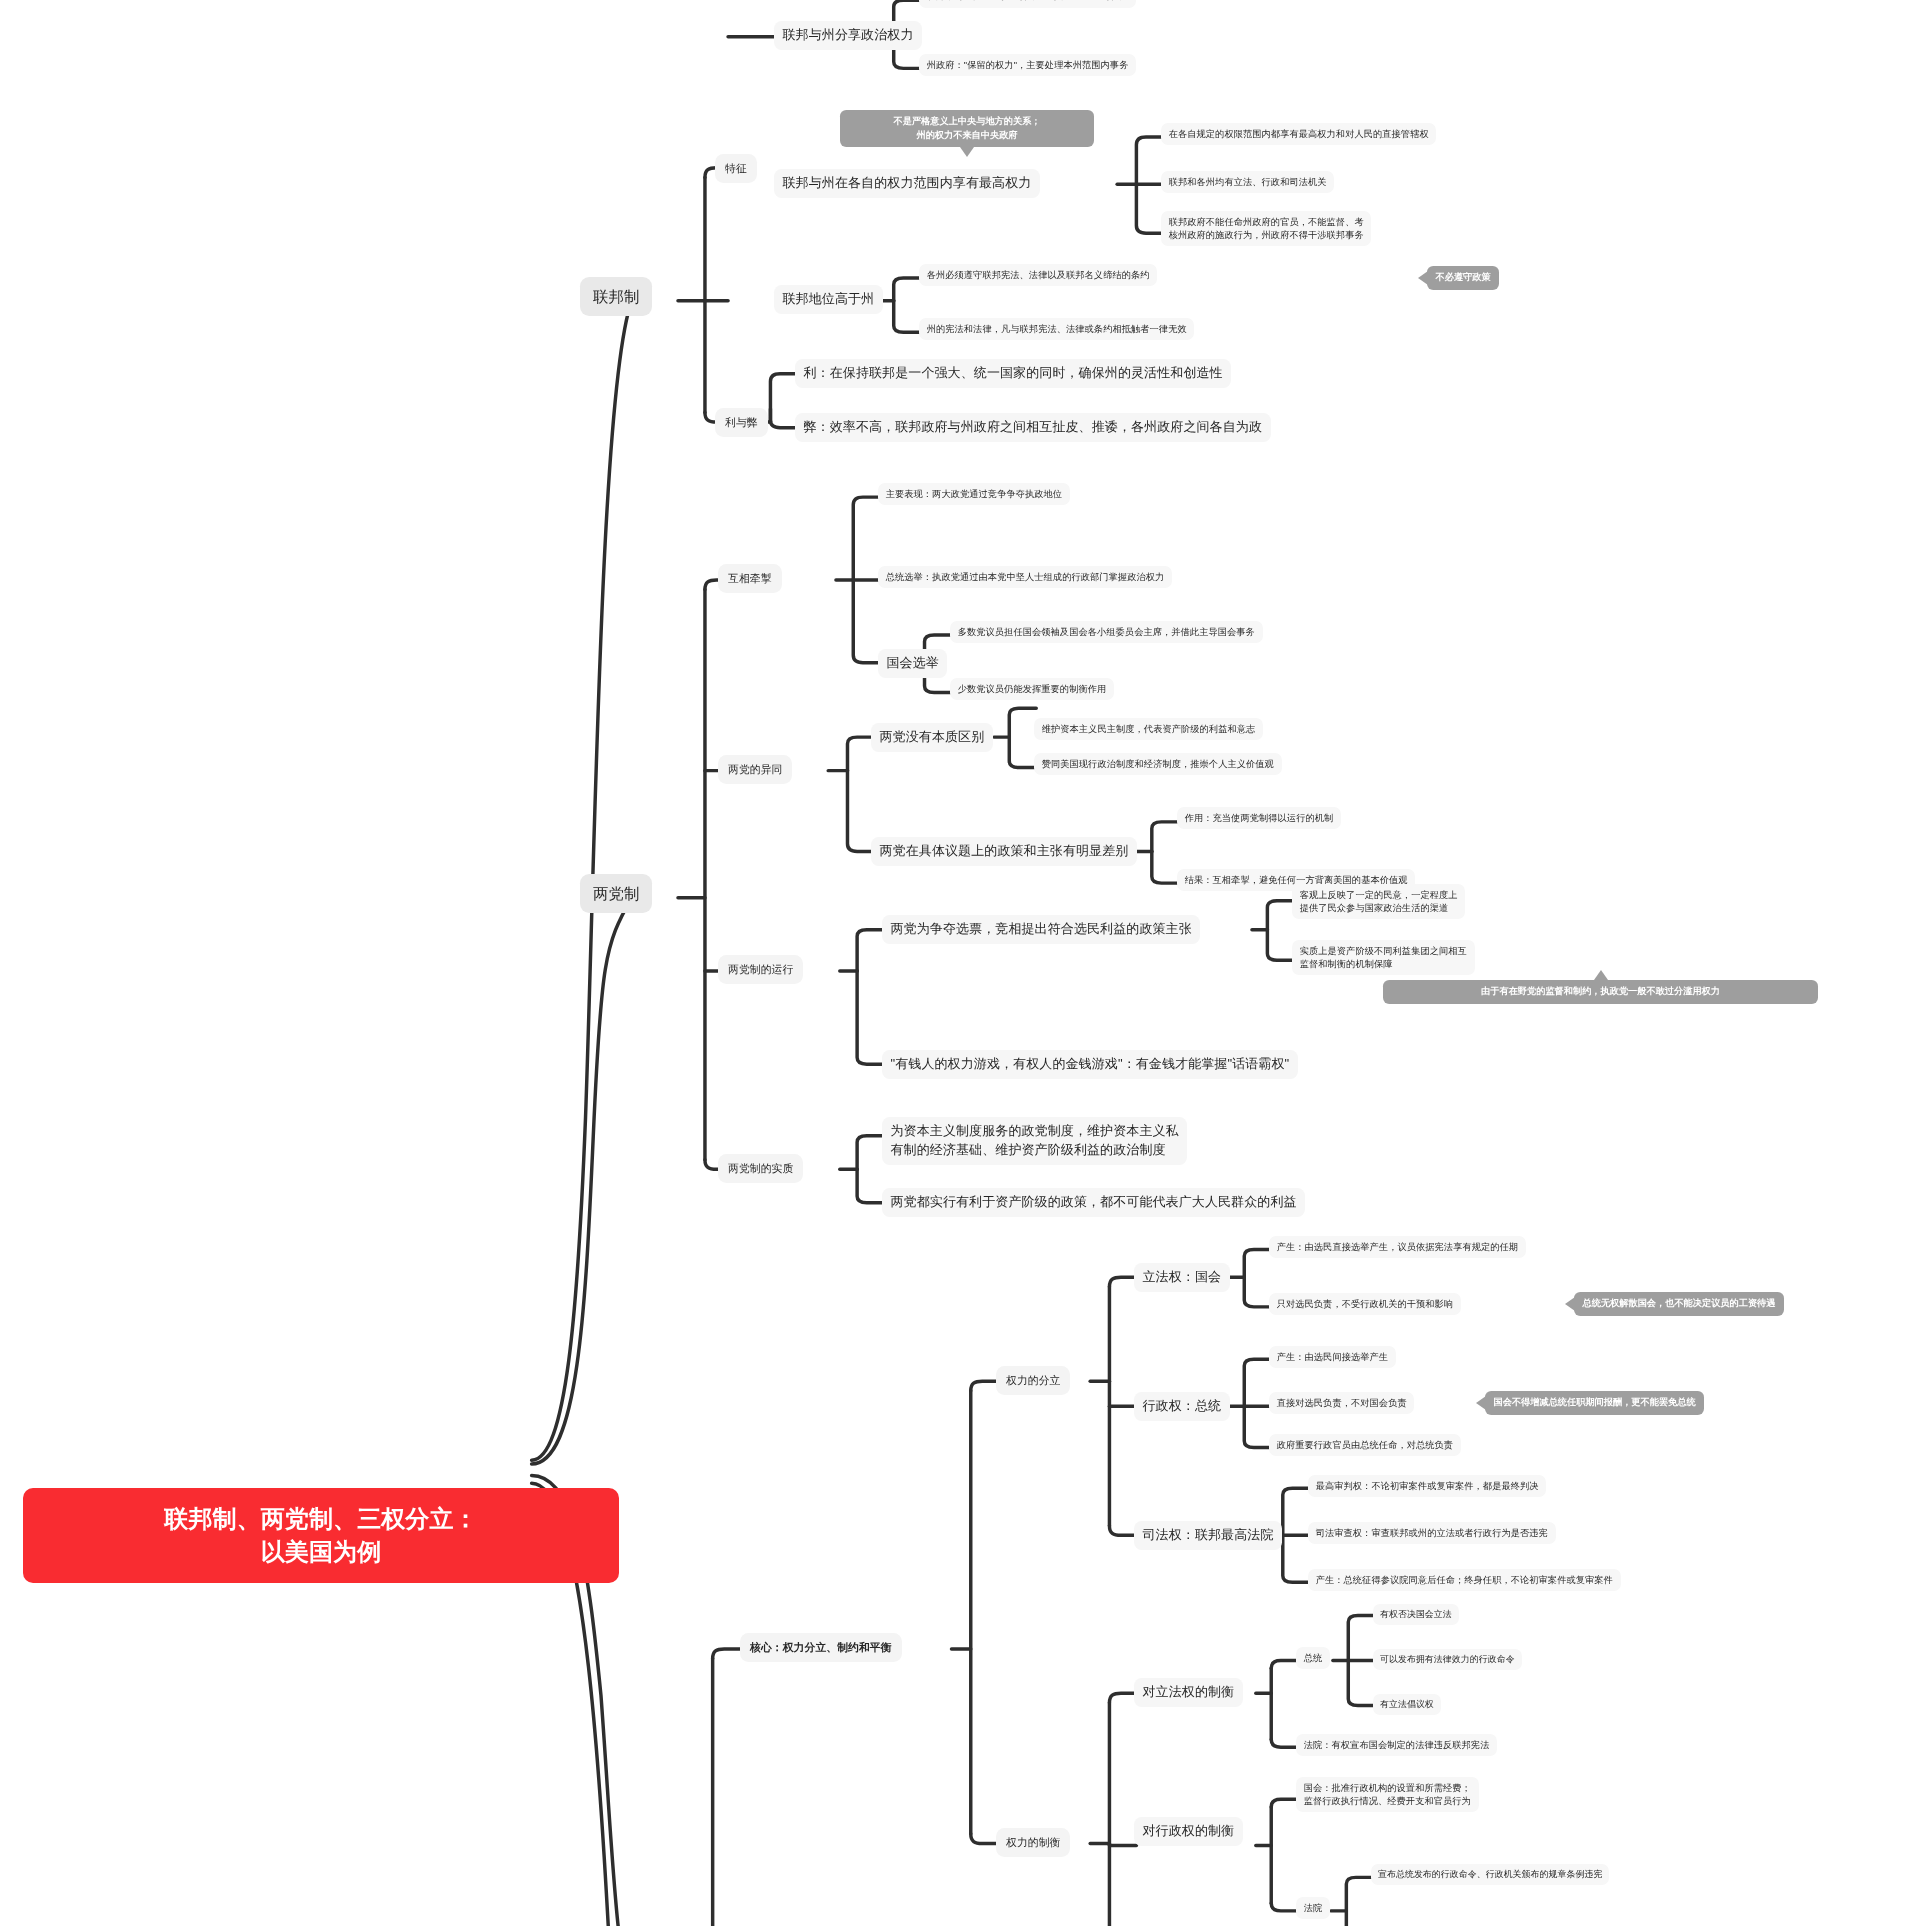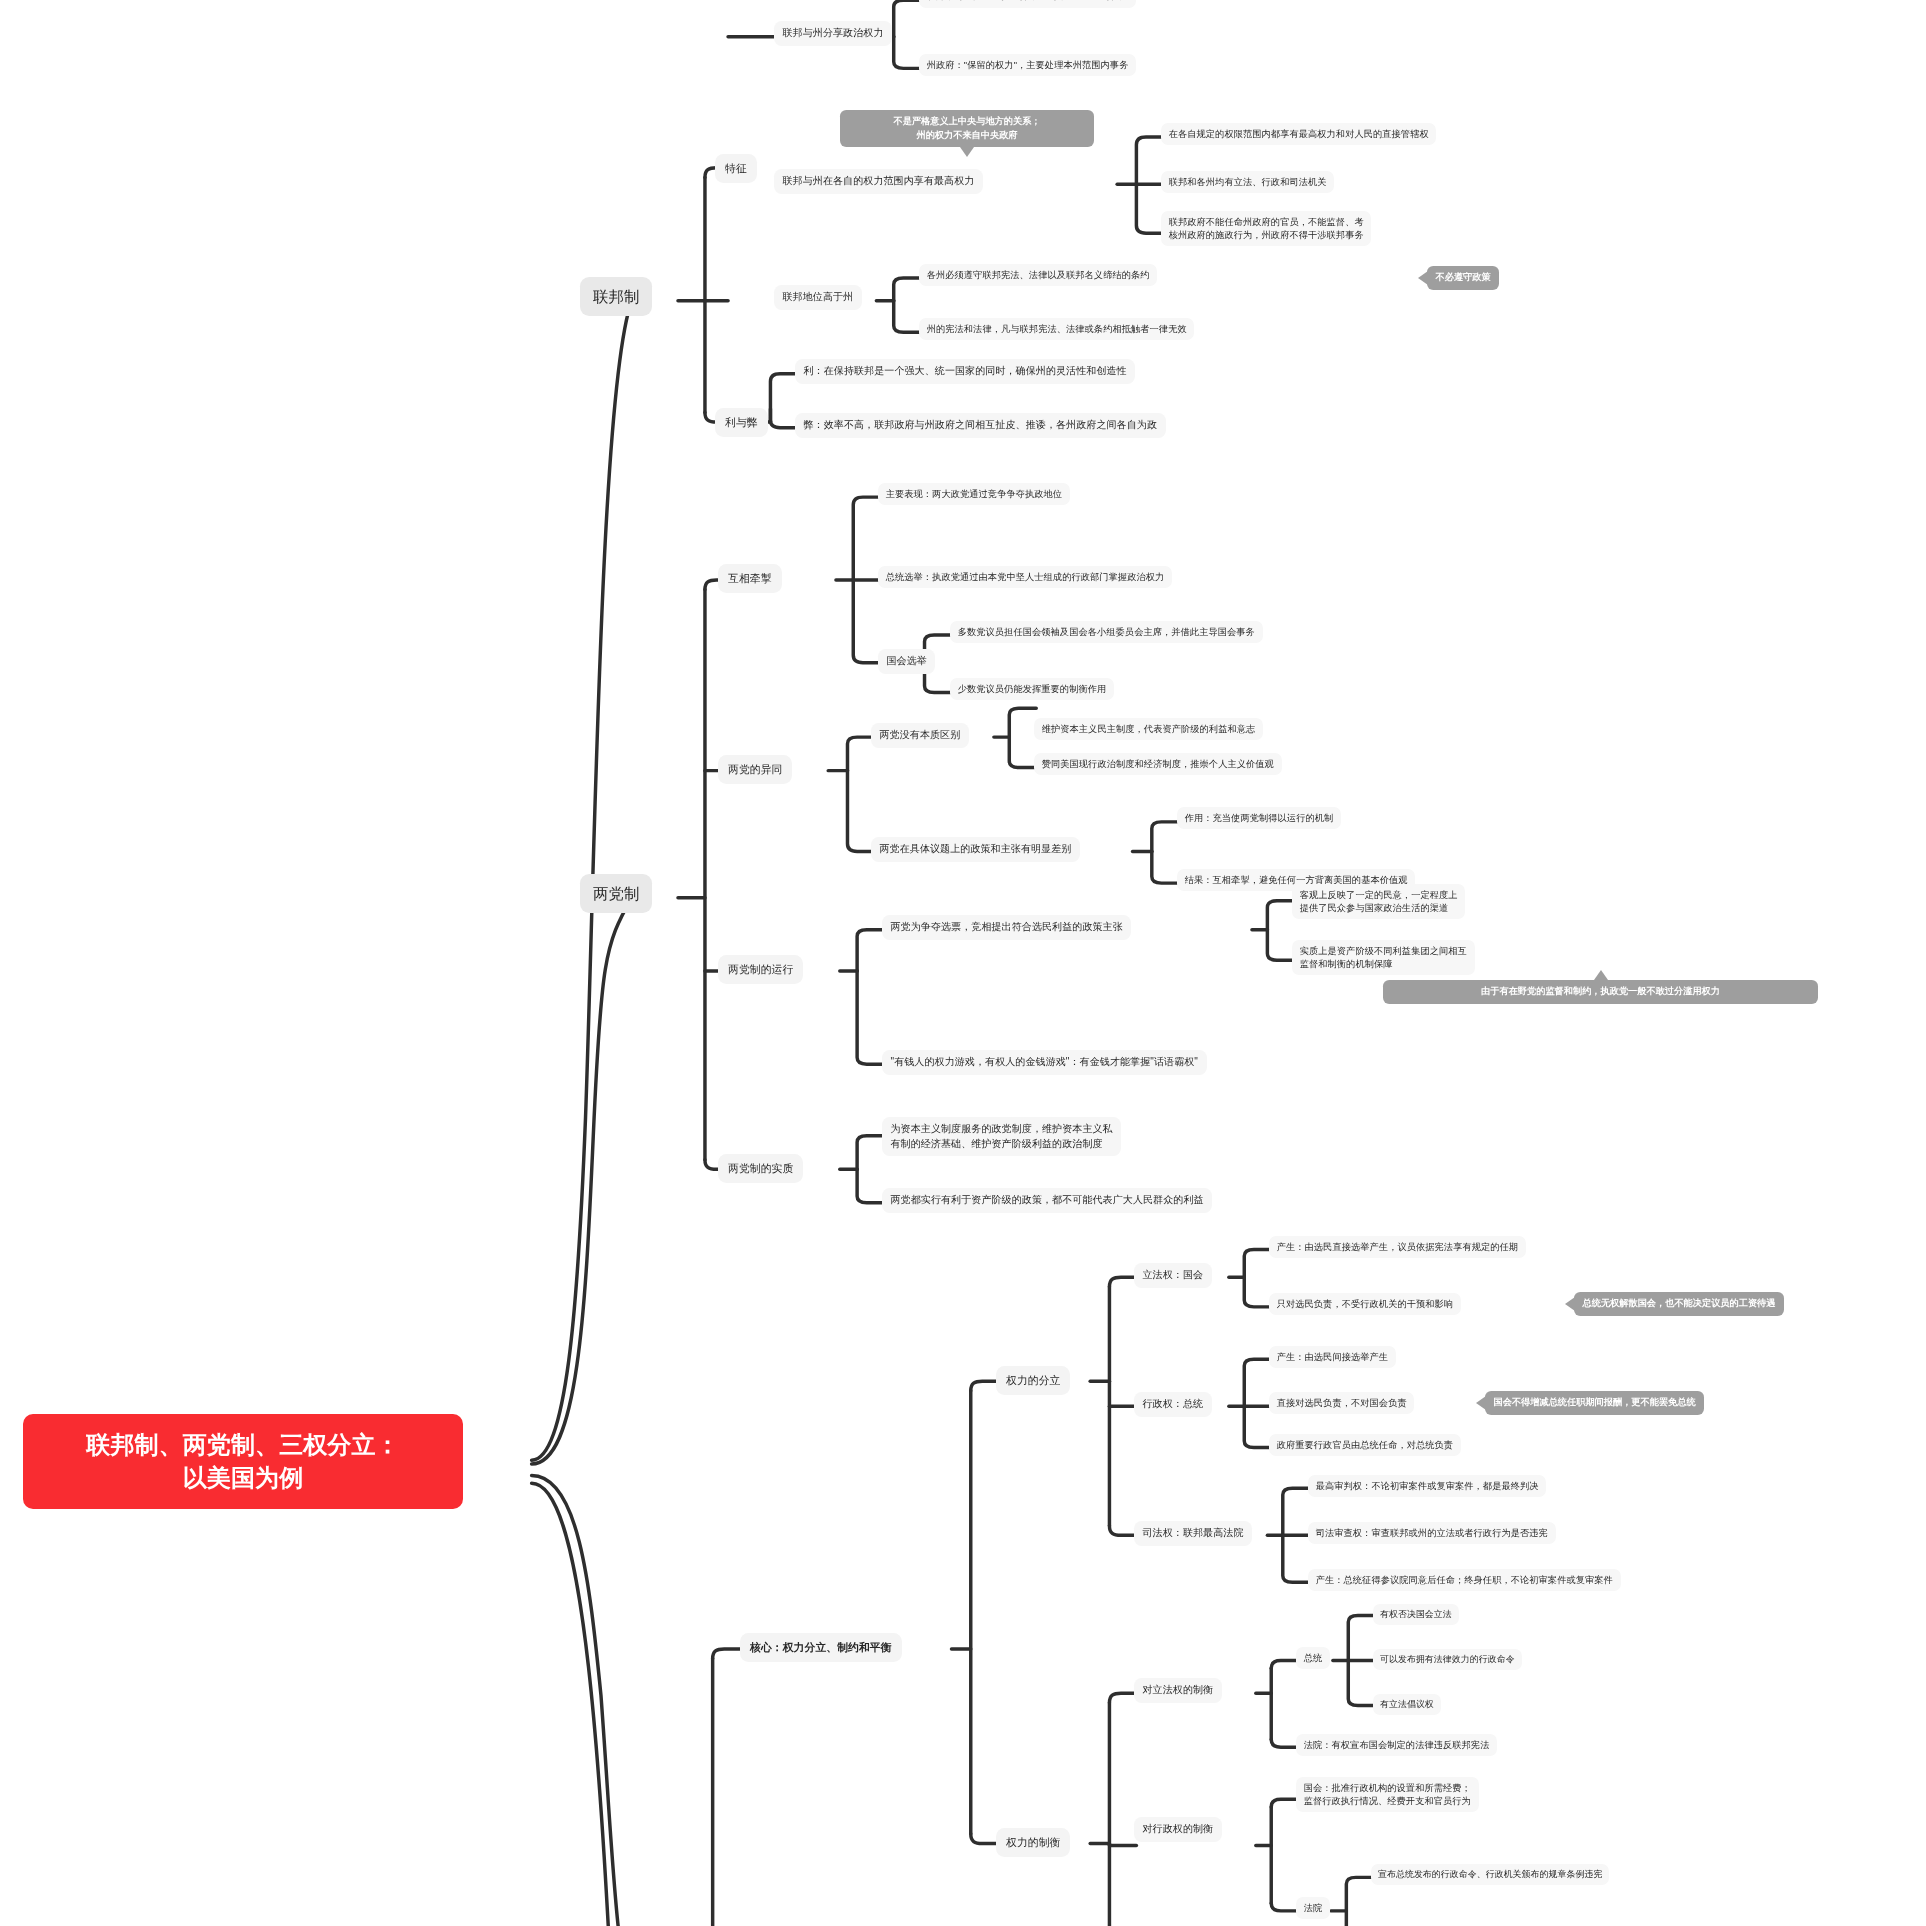--- a/index.html
+++ b/index.html
@@ -26,21 +26,21 @@
   .root {
     background:#f92c31; color:#ffffff;
     font-weight:bold; font-size:24px;
     border-radius:10px;
     text-align:center; justify-content:center;
     padding:15.4px 13px;
     line-height:1.34;
   }
   .lvl1 { background:#e9e9e9; font-size:15.4px; padding:8.5px 13px; border-radius:9.2px; }
   .lvl2 { background:#f4f4f4; font-size:10.8px; padding:7px 10px; border-radius:8.5px;}
-  .lvl3 { background:#f6f6f6; font-size:10px; padding:5.4px 8.5px; border-radius:7.7px;}
+  .lvl3 { background:#f6f6f6; font-size:13px; padding:5.4px 8.5px; border-radius:7.7px;}
   .lvl4 { background:#f7f7f7; font-size:9.2px; padding:4.6px 7.7px; border-radius:7px;}
   .lvl5 { background:#f7f7f7; font-size:8.9px; padding:4.2px 7px; border-radius:7px;}
   .bold { font-weight:bold; }
 
   .callout {
     position:absolute;
     background:#9e9e9e; color:#ffffff;
     font-weight:bold; border-radius:6.2px;
     padding:5.4px 8.5px; font-size:9.2px; line-height:1.45;
     display:flex; align-items:center; justify-content:center;
@@ -243,21 +243,21 @@
     <path d="M2350 7450 L2390 7450"></path>
     <path d="M2390 7320 L2390 7570"></path>
     <path d="M2390 7320 C2390 7308, 2400 7303, 2415 7303 L2460 7303"></path>
     <path d="M2390 7450 L2460 7450"></path>
     <path d="M2390 7570 C2390 7582, 2400 7587, 2415 7587 L2460 7587"></path>
     <path d="M3540 7450 L3610 7450"></path>
     <path d="M3440 7590 L3510 7590"></path>
   </g>
 </svg>
 
-<div class="node root" style="left:23px; top:1414px; width:440px;">联邦制、两党制、三权分立：
+<div class="node root" style="left:23px; top:1488px; width:596px;">联邦制、两党制、三权分立：
 以美国为例</div>
 
 <div class="node lvl1" style="left:580px; top:277px;">联邦制</div>
 
 <div class="node lvl2" style="left:715px; top:154px;">特征</div>
 <div class="node lvl2" style="left:715px; top:408px;">利与弊</div>
 
 <div class="node lvl3" style="left:774px; top:21px;">联邦与州分享政治权力</div>
 <div class="node lvl4" style="left:919px; top:-14.3px;">联邦政府：宪法"列举的权力"及其引申出来的权力</div>
 <div class="node lvl4" style="left:919px; top:54px;">州政府："保留的权力"，主要处理本州范围内事务</div>

